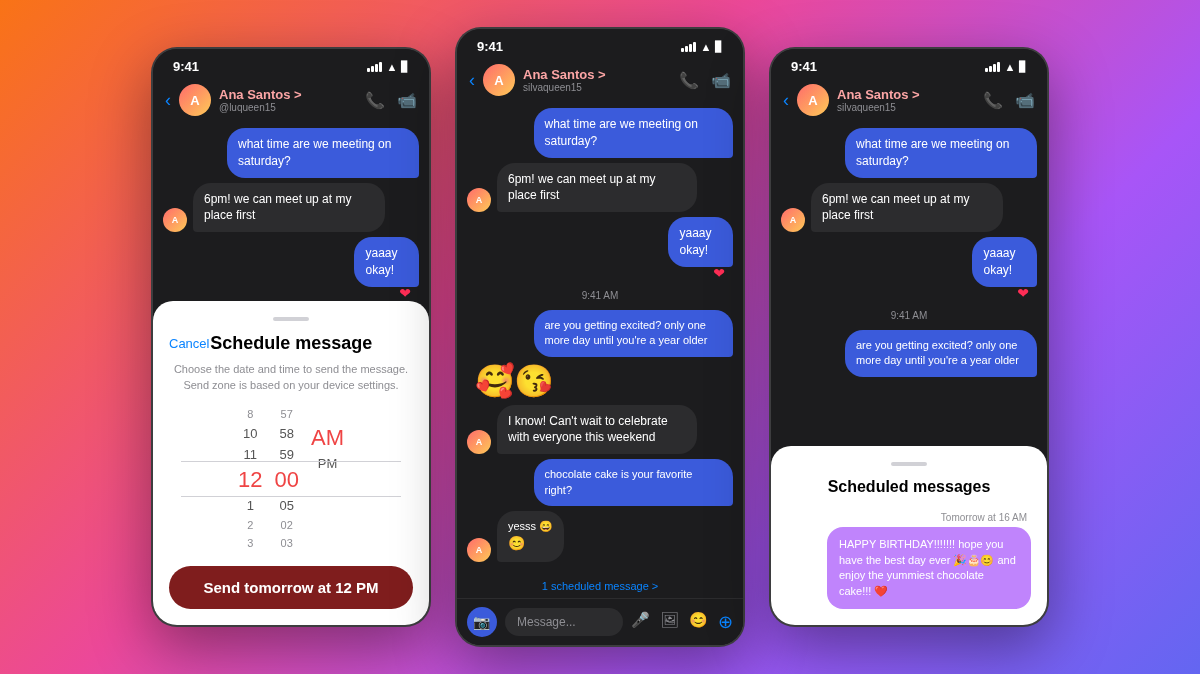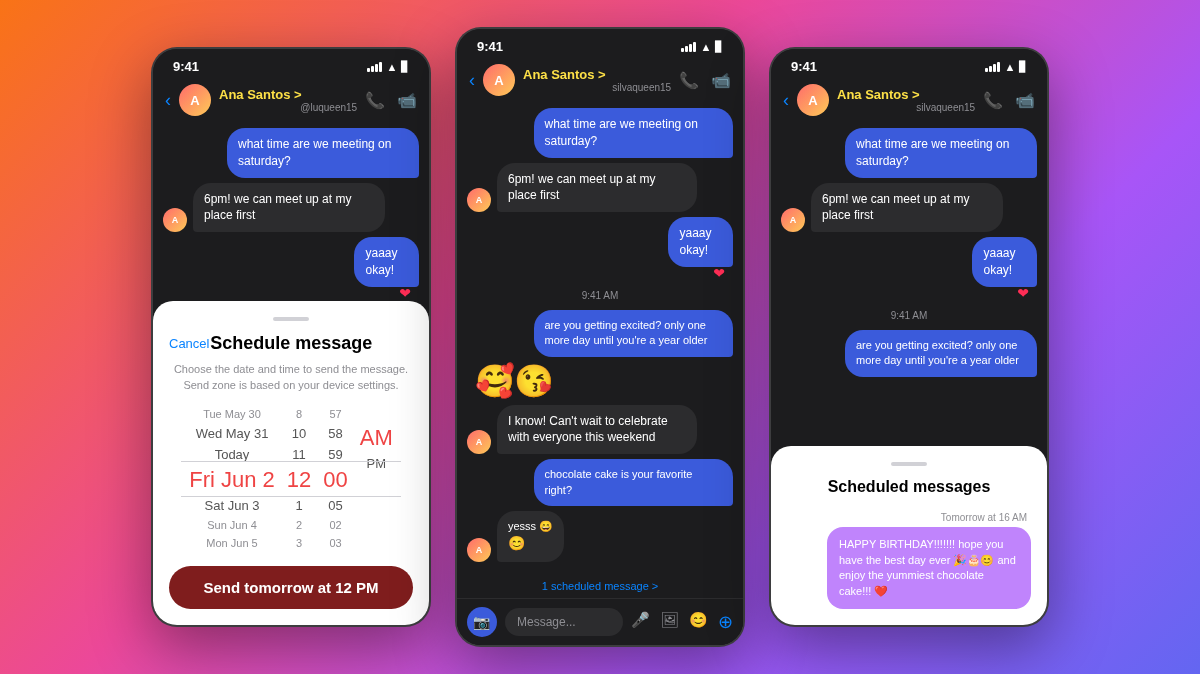--- a/index.html
+++ b/index.html
@@ -57,22 +57,22 @@
     }
     .back-arrow { font-size: 18px; color: #0a84ff; }
     .avatar {
       width: 32px; height: 32px;
       border-radius: 50%;
       background: linear-gradient(135deg, #ff6b6b, #feca57);
       display: flex; align-items: center; justify-content: center;
       font-size: 13px; font-weight: bold; color: white; flex-shrink: 0;
     }
     .contact-info { flex: 1; }
-    .contact-name { font-size: 13px; font-weight: 600; color: #fde047; }
-    .contact-username { font-size: 10px; color: #8e8e93; text-align: right; }
+    .contact-name { font-size: 13px; font-weight: 600; color: #fca5a5; }
+    .contact-username { font-size: 10px; color: #8e8e93; }
     .header-actions { display: flex; gap: 12px; }
     .header-action { color: #0a84ff; font-size: 16px; }
 
     
     .msg {
       max-width: 75%;
       padding: 8px 11px;
       border-radius: 18px;
       font-size: 12px;
       line-height: 1.4;
@@ -331,29 +331,20 @@
       <div class="sheet-header">
         <span class="sheet-cancel">Cancel</span>
         <span class="sheet-title">Schedule message</span>
         <span style="width:40px"></span>
       </div>
       <div class="sheet-desc">Choose the date and time to send the message. Send zone is based on your device settings.</div>
 
       <div class="picker-container">
         <div class="picker-highlight"></div>
 
-        <div class="picker-col">
-          <div class="picker-item">Tue May 30</div>
-          <div class="picker-item near">Wed May 31</div>
-          <div class="picker-item near">Today</div>
-          <div class="picker-item selected">Fri Jun 2</div>
-          <div class="picker-item near">Sat Jun 3</div>
-          <div class="picker-item">Sun Jun 4</div>
-          <div class="picker-item">Mon Jun 5</div>
-        </div>
 
         <div class="picker-col" style="min-width:30px;">
           <div class="picker-item">8</div>
           <div class="picker-item near">10</div>
           <div class="picker-item near">11</div>
           <div class="picker-item selected">12</div>
           <div class="picker-item near">1</div>
           <div class="picker-item">2</div>
           <div class="picker-item">3</div>
         </div>

